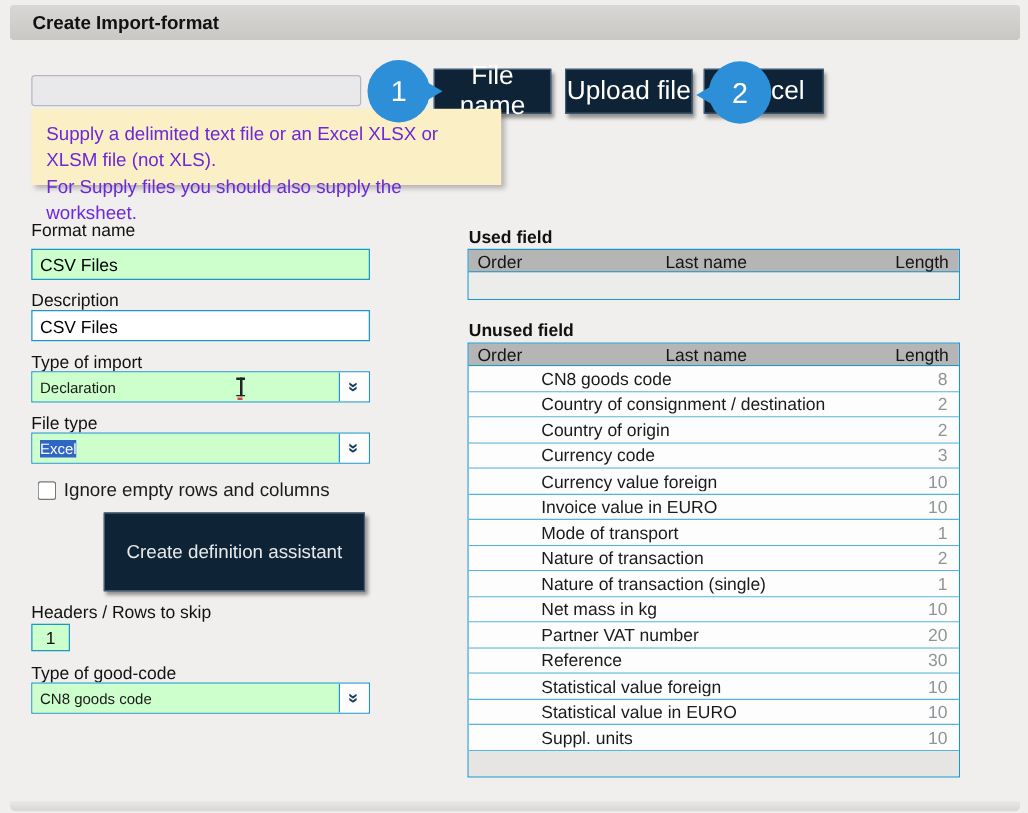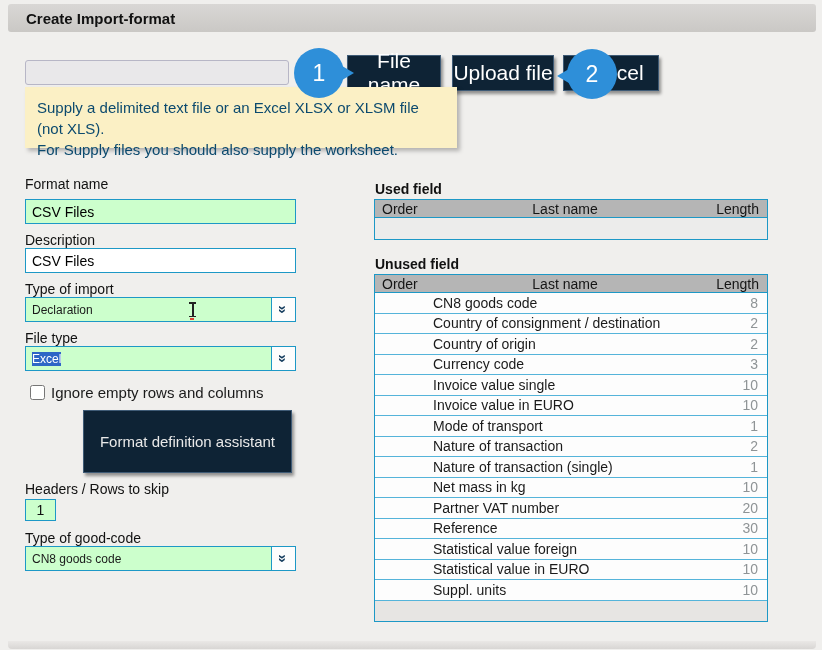--- a/index.html
+++ b/index.html
@@ -53,23 +53,23 @@
   }
   .callout-2 { left:567px; top:49px; }
   .callout-2::after {
     content:""; position:absolute; right:43px; top:17px;
     border-top:10px solid transparent; border-bottom:10px solid transparent;
     border-right:17px solid #2e8fd9;
   }
 
   
   .note {
-    position:absolute; left:25px; top:87px; width:432px; height:61px;
+    position:absolute; left:25px; top:87px; width:376px; height:61px;
     background:#fbf0c5; box-shadow:3px 3px 4px rgba(0,0,0,.25);
-    padding:10px 12px; font-size:15px; line-height:1.4; color:#0c4a6e;
+    padding:10px 12px; font-size:15px; line-height:1.4; color:#6d28d9;
   }
 
   
   .lbl { position:absolute; left:25px; font-size:14px; color:#111; }
   .field {
     position:absolute; left:25px; width:271px; height:25px;
     border:1px solid #1d98c6; font-size:14px; padding:3px 6px;
     font-family:"Liberation Sans",sans-serif; border-radius:0;
   }
   .green { background:#ccffcc; }
@@ -208,21 +208,21 @@
     </div>
     <div class="drop">
       <span class="chev">»</span>
     </div>
   </div>
 
   <input type="checkbox" class="chk" style="">
   <div class="chk-lbl">Ignore empty rows and columns</div>
 
   <button class="assistant">
-    <span>Format definition assistant</span>
+    <span>Create definition assistant</span>
   </button>
 
   <div class="lbl" style="top:481px">Headers / Rows to skip</div>
   <input class="skip-input" value="1" style="">
 
   <div class="lbl" style="top:530px">Type of good-code</div>
   <div class="select" style="top:546px">
     <div class="val">CN8 goods code</div>
     <div class="drop">
       <span class="chev">»</span>
@@ -263,21 +263,21 @@
           <div class="c-name">Country of origin</div>
           <div class="c-length">2</div>
         </div>
         <div class="t-row">
           <div class="c-order"></div>
           <div class="c-name">Currency code</div>
           <div class="c-length">3</div>
         </div>
         <div class="t-row">
           <div class="c-order"></div>
-          <div class="c-name">Invoice value single</div>
+          <div class="c-name">Currency value foreign</div>
           <div class="c-length">10</div>
         </div>
         <div class="t-row">
           <div class="c-order"></div>
           <div class="c-name">Invoice value in EURO</div>
           <div class="c-length">10</div>
         </div>
         <div class="t-row">
           <div class="c-order"></div>
           <div class="c-name">Mode of transport</div>

